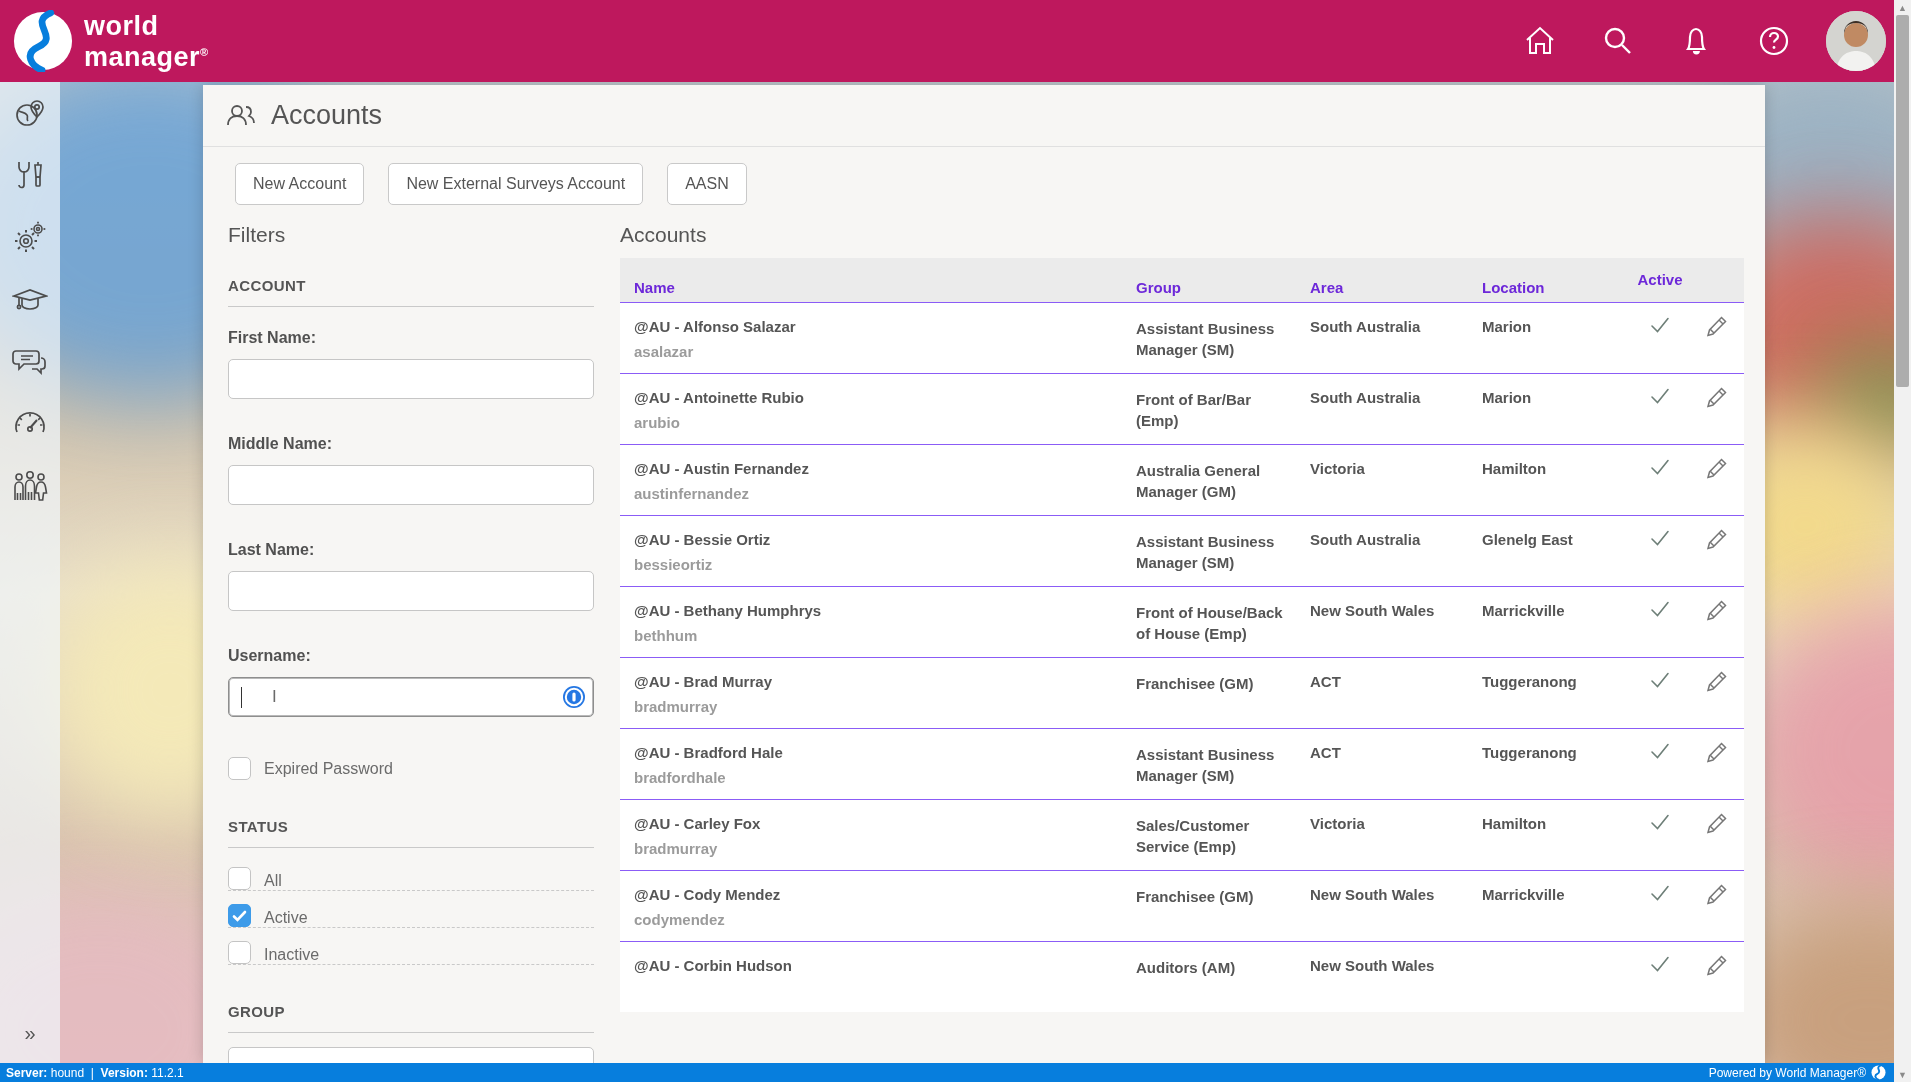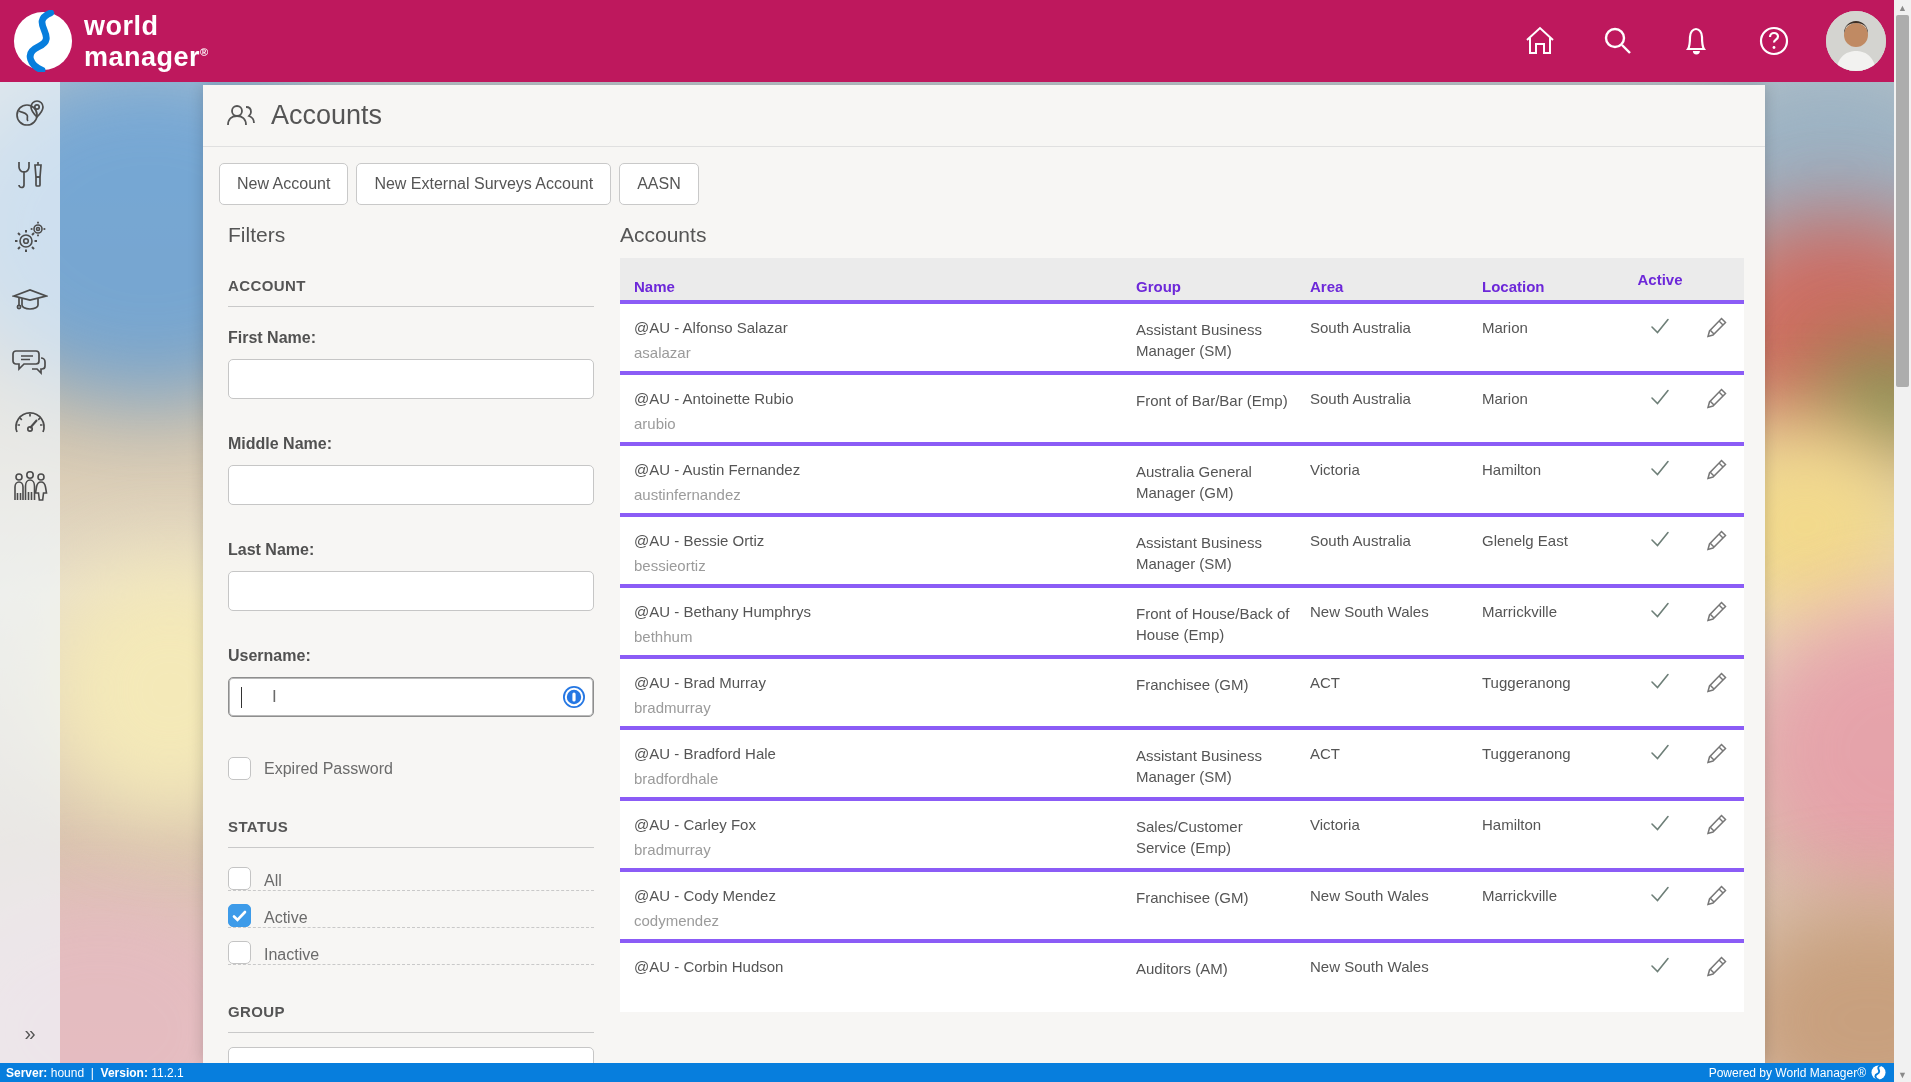--- a/index.html
+++ b/index.html
@@ -31,21 +31,21 @@
   
   aside.sb { position:absolute; left:0; top:82px; width:60px; height:981px; background:rgba(240,245,249,.72); z-index:10; }
   .sb-icon { width:60px; height:62px; display:flex; align-items:center; justify-content:center; cursor:pointer; }
   .sb-expand { position:absolute; left:0; bottom:18px; width:60px; text-align:center; font-size:20px; color:#555; cursor:pointer; }
 
   
   main.panel { position:absolute; left:203px; top:85px; width:1562px; height:978px; background:#f7f6f4; z-index:5; overflow:hidden; box-shadow:0 0 14px rgba(0,0,0,.18); }
   .ptitle { height:62px; border-bottom:1px solid #e0e0e0; display:flex; align-items:center; padding-left:22px; }
   .ptitle h1 { font-size:27px; font-weight:400; color:#555; margin-left:14px; }
   .btnrow { position:absolute; left:16px; top:78px; display:flex; gap:8px; }
-  .btn { background:#fff; border:1px solid #c9c9c9; border-radius:5px; height:42px; padding:0 17px; font-size:16px; color:#555; font-family:"Liberation Sans",sans-serif; cursor:pointer; }
+  .btn { background:#fff; border:1px solid #c9c9c9; border-radius:5px; height:42px; padding:0 17px; font-size:16px; color:#555; font-family:"Liberation Sans",sans-serif; cursor:pointer;margin-left:16px; }
 
   .content { position:absolute; left:0; top:124px; width:1562px; height:848px; }
 
   
   .filters { position:absolute; left:25px; top:0; width:366px; }
   .filters h2 { font-size:21px; font-weight:400; color:#555; margin-top:14px; }
   .fsec-h { font-size:15px; font-weight:bold; color:#555; letter-spacing:.4px; margin-top:30px; }
   .fsec-h.mt { margin-top:38px; }
   .filters hr { border:none; border-top:1px solid #c9c9c9; margin-top:12px; }
   .flabel { display:block; font-size:16px; font-weight:bold; color:#515151; margin-top:36px; }
@@ -64,21 +64,21 @@
   .opts { margin-top:6px; }
   .selbox { margin-top:14px; width:366px; height:40px; background:#fff; border:1px solid #c6c6c6; border-radius:5px; font-size:16px; color:#777; display:flex; align-items:center; padding:0 12px; cursor:pointer; }
 
   
   .tsec { position:absolute; left:417px; top:0; width:1124px; }
   .tsec h2 { font-size:21px; font-weight:400; color:#555; margin-top:14px; margin-bottom:11px; }
   table.acc { width:1124px; border-collapse:collapse; background:#fff; font-size:15px; }
   table.acc thead td { background:#ebebeb; font-weight:bold; color:#6d28d9; height:44px; }
   table.acc td { vertical-align:top; }
   table.acc thead td { vertical-align:middle; }
-  tr.datarow { border-top:4px solid #8b5cf6; height:71px; }
+  tr.datarow { border-top:1px solid #8b5cf6; height:71px;font-weight:bold; }
   td.c-name { width:500px; padding:15px 10px 0 14px; }
   td.c-group { width:180px; padding:15px 10px 0 16px; line-height:21px; }
   td.c-area { width:170px; padding:15px 8px 0 10px; }
   td.c-loc { width:160px; padding:15px 8px 0 12px; }
   td.c-act { width:60px; text-align:center; padding-top:13px; }
   td.c-edit { width:54px; text-align:center; padding-top:12px; }
   thead td.c-act { text-align:center; padding-top:0; }
   .uname { font-size:15px; color:#9b9b9b; margin-top:8px; }
   .pencil { cursor:pointer; display:inline-block; }
 

